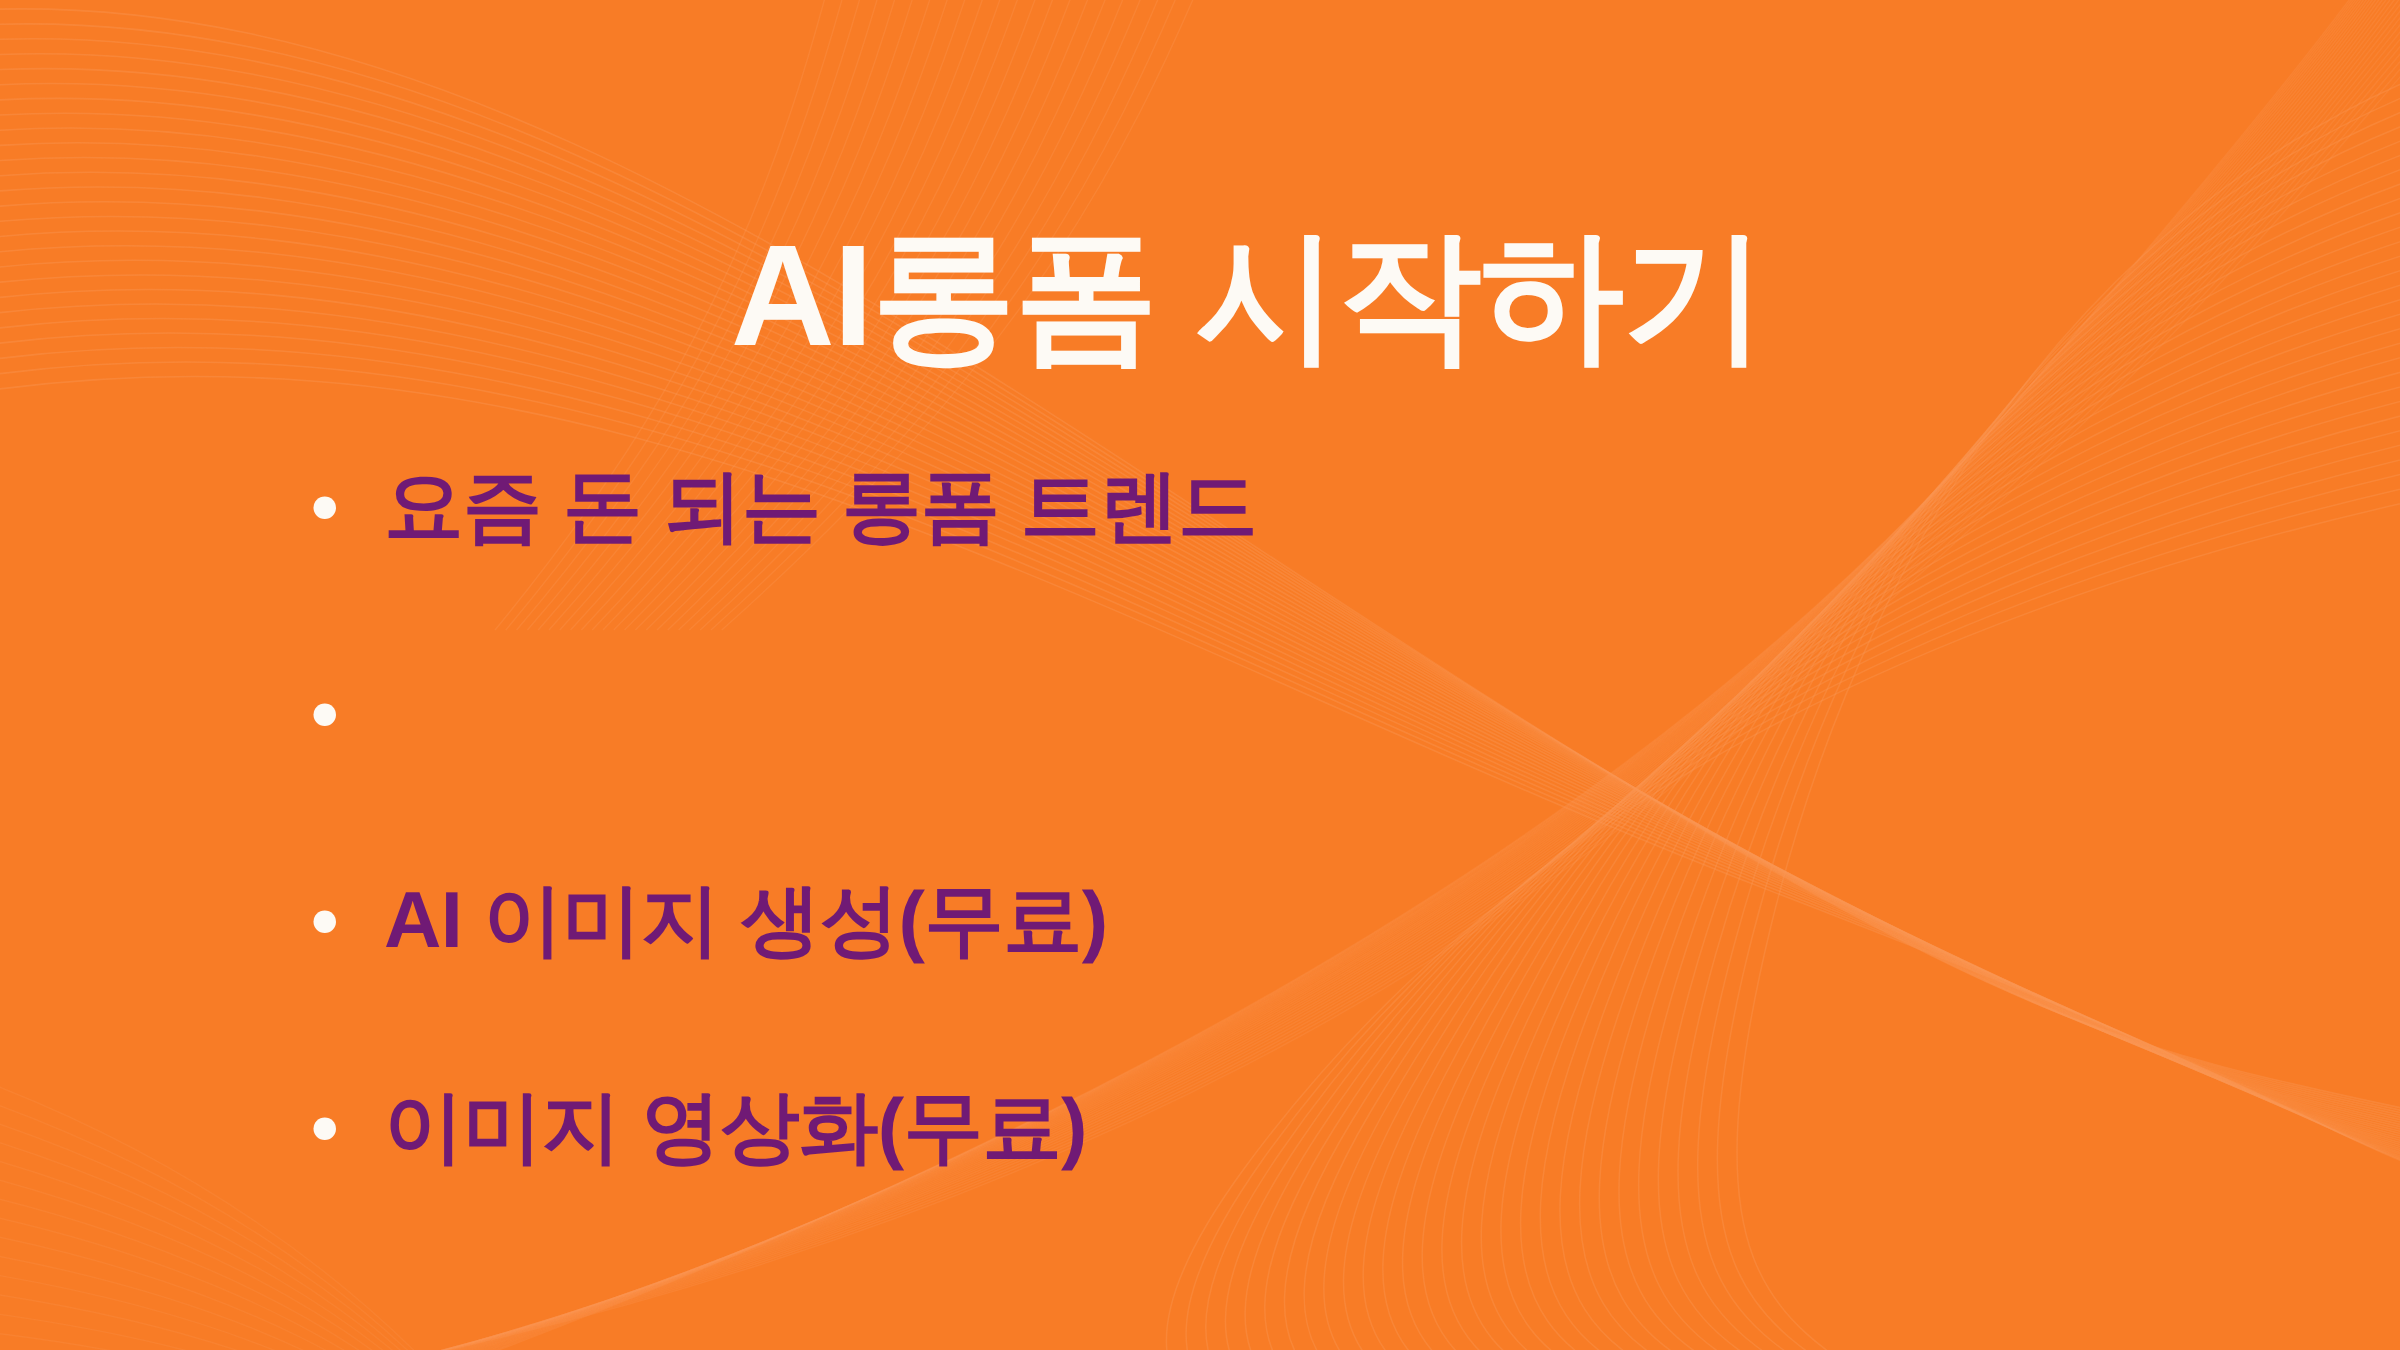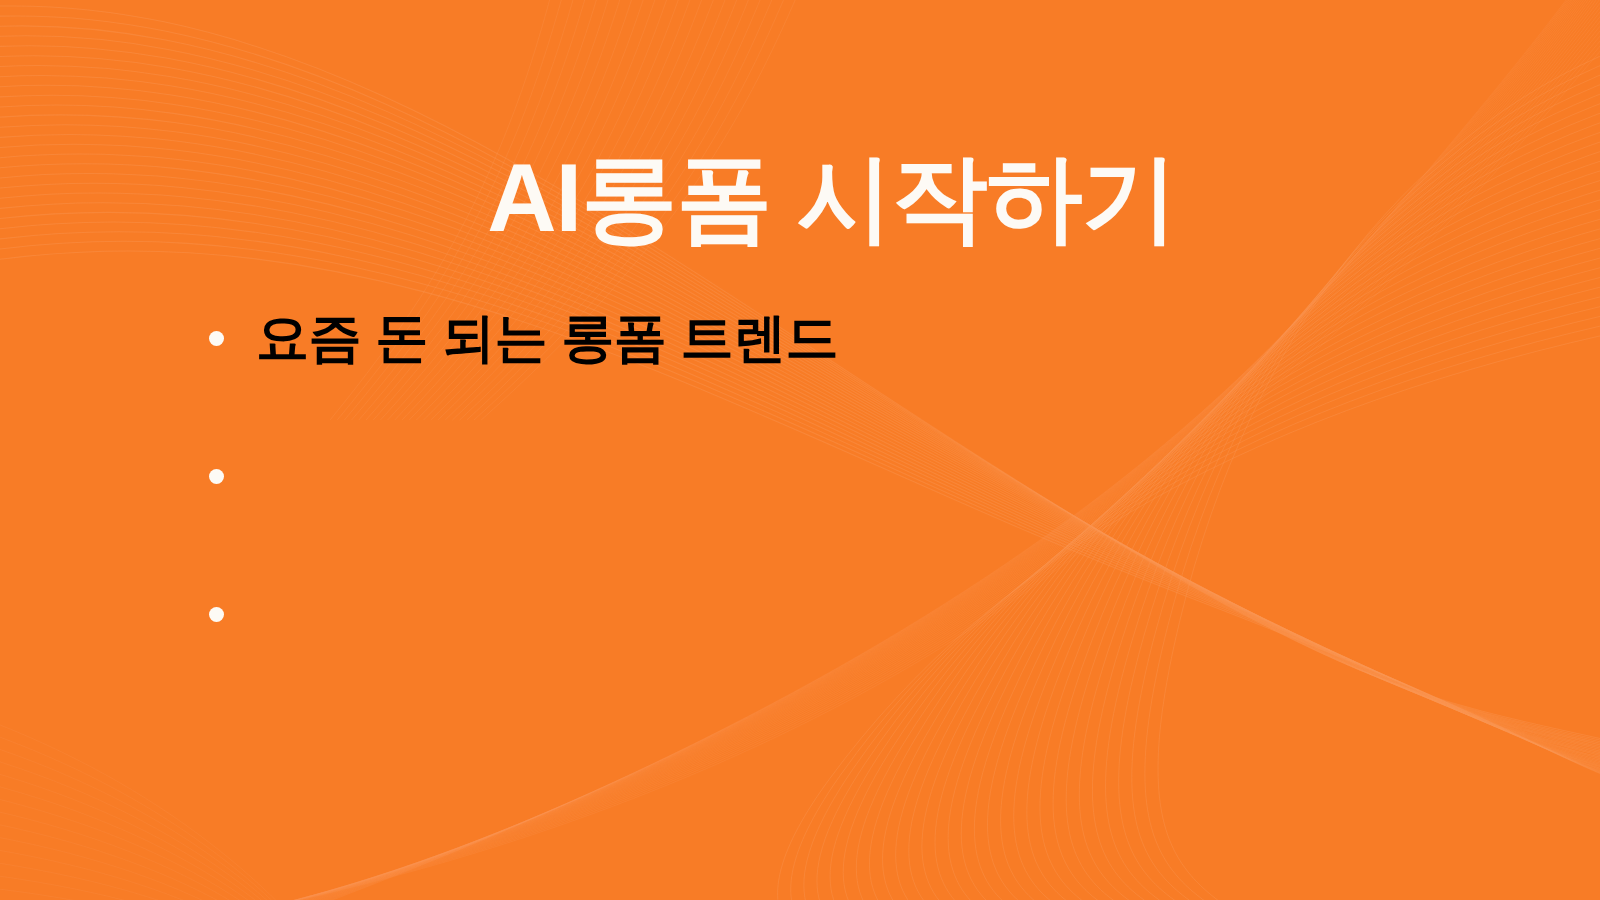--- a/index.html
+++ b/index.html
@@ -80,21 +80,21 @@
     left: 9px;
     top: 50%;
     width: 15px;
     height: 15px;
     margin-top: -7px;
     border-radius: 50%;
     background: #fdfaf5;
   }
 
   .bullet-text {
-    color: #000000;
+    color: #701a75;
     font-size: 53px;
     font-weight: 700;
     line-height: 1.12;
     letter-spacing: -0.5px;
     white-space: nowrap;
   }
 </style>
 </head>
 <body>
 
@@ -253,21 +253,26 @@
 
       <li class="bullet-item">
         <span class="bullet-dot"></span>
         <span class="bullet-text">요즘 돈 되는 롱폼 트렌드</span>
       </li>
 
       <li class="bullet-item">
         <span class="bullet-dot"></span>
       </li>
 
-
-      <li class="bullet-item">
-        <span class="bullet-dot"></span>
+      <li class="bullet-item">
+        <span class="bullet-dot"></span>
+        <span class="bullet-text">AI 이미지 생성(무료)</span>
+      </li>
+
+      <li class="bullet-item">
+        <span class="bullet-dot"></span>
+        <span class="bullet-text">이미지 영상화(무료)</span>
       </li>
 
     </ul>
 
   </div>
 </div>
 
 </body></html>

